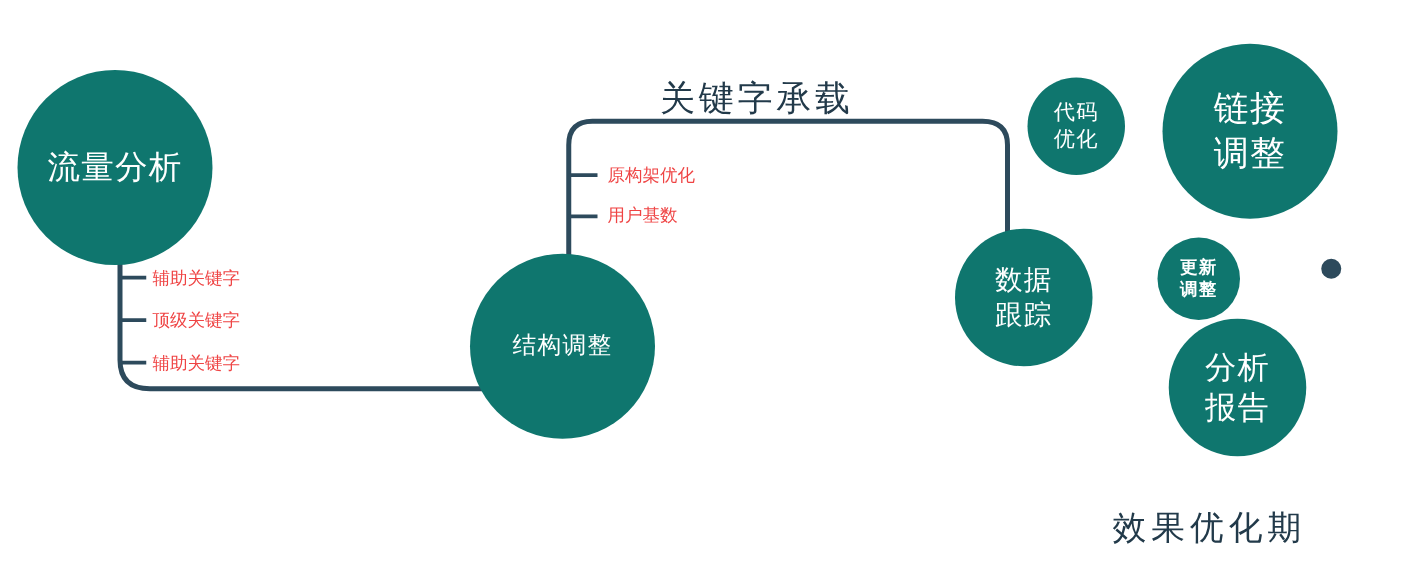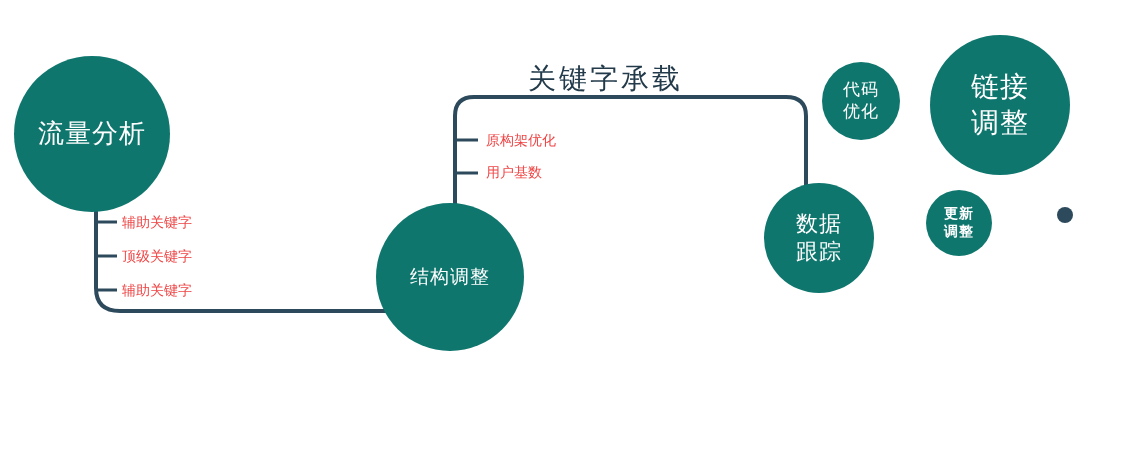--- a/index.html
+++ b/index.html
@@ -112,28 +112,33 @@
 调整</span>
   </div>
 
   <div class="node node-update">
     <span>更新
 调整</span>
   </div>
 
   <div class="dot"></div>
 
+  <div class="node node-report">
+    <span>分析
+报告</span>
+  </div>
 
   <div class="edge-label label-keyword-carry">关键字承载</div>
 
 
   <div class="branch-label branch-top">辅助关键字</div>
 
   <div class="branch-label branch-sec">顶级关键字</div>
 
   <div class="branch-label branch-aux">辅助关键字</div>
 
   <div class="branch-label branch-orig">原构架优化</div>
 
   <div class="branch-label branch-new">用户基数</div>
 
+  <div class="edge-label label-caption">效果优化期</div>
 
 </div>
 
 </body></html>

